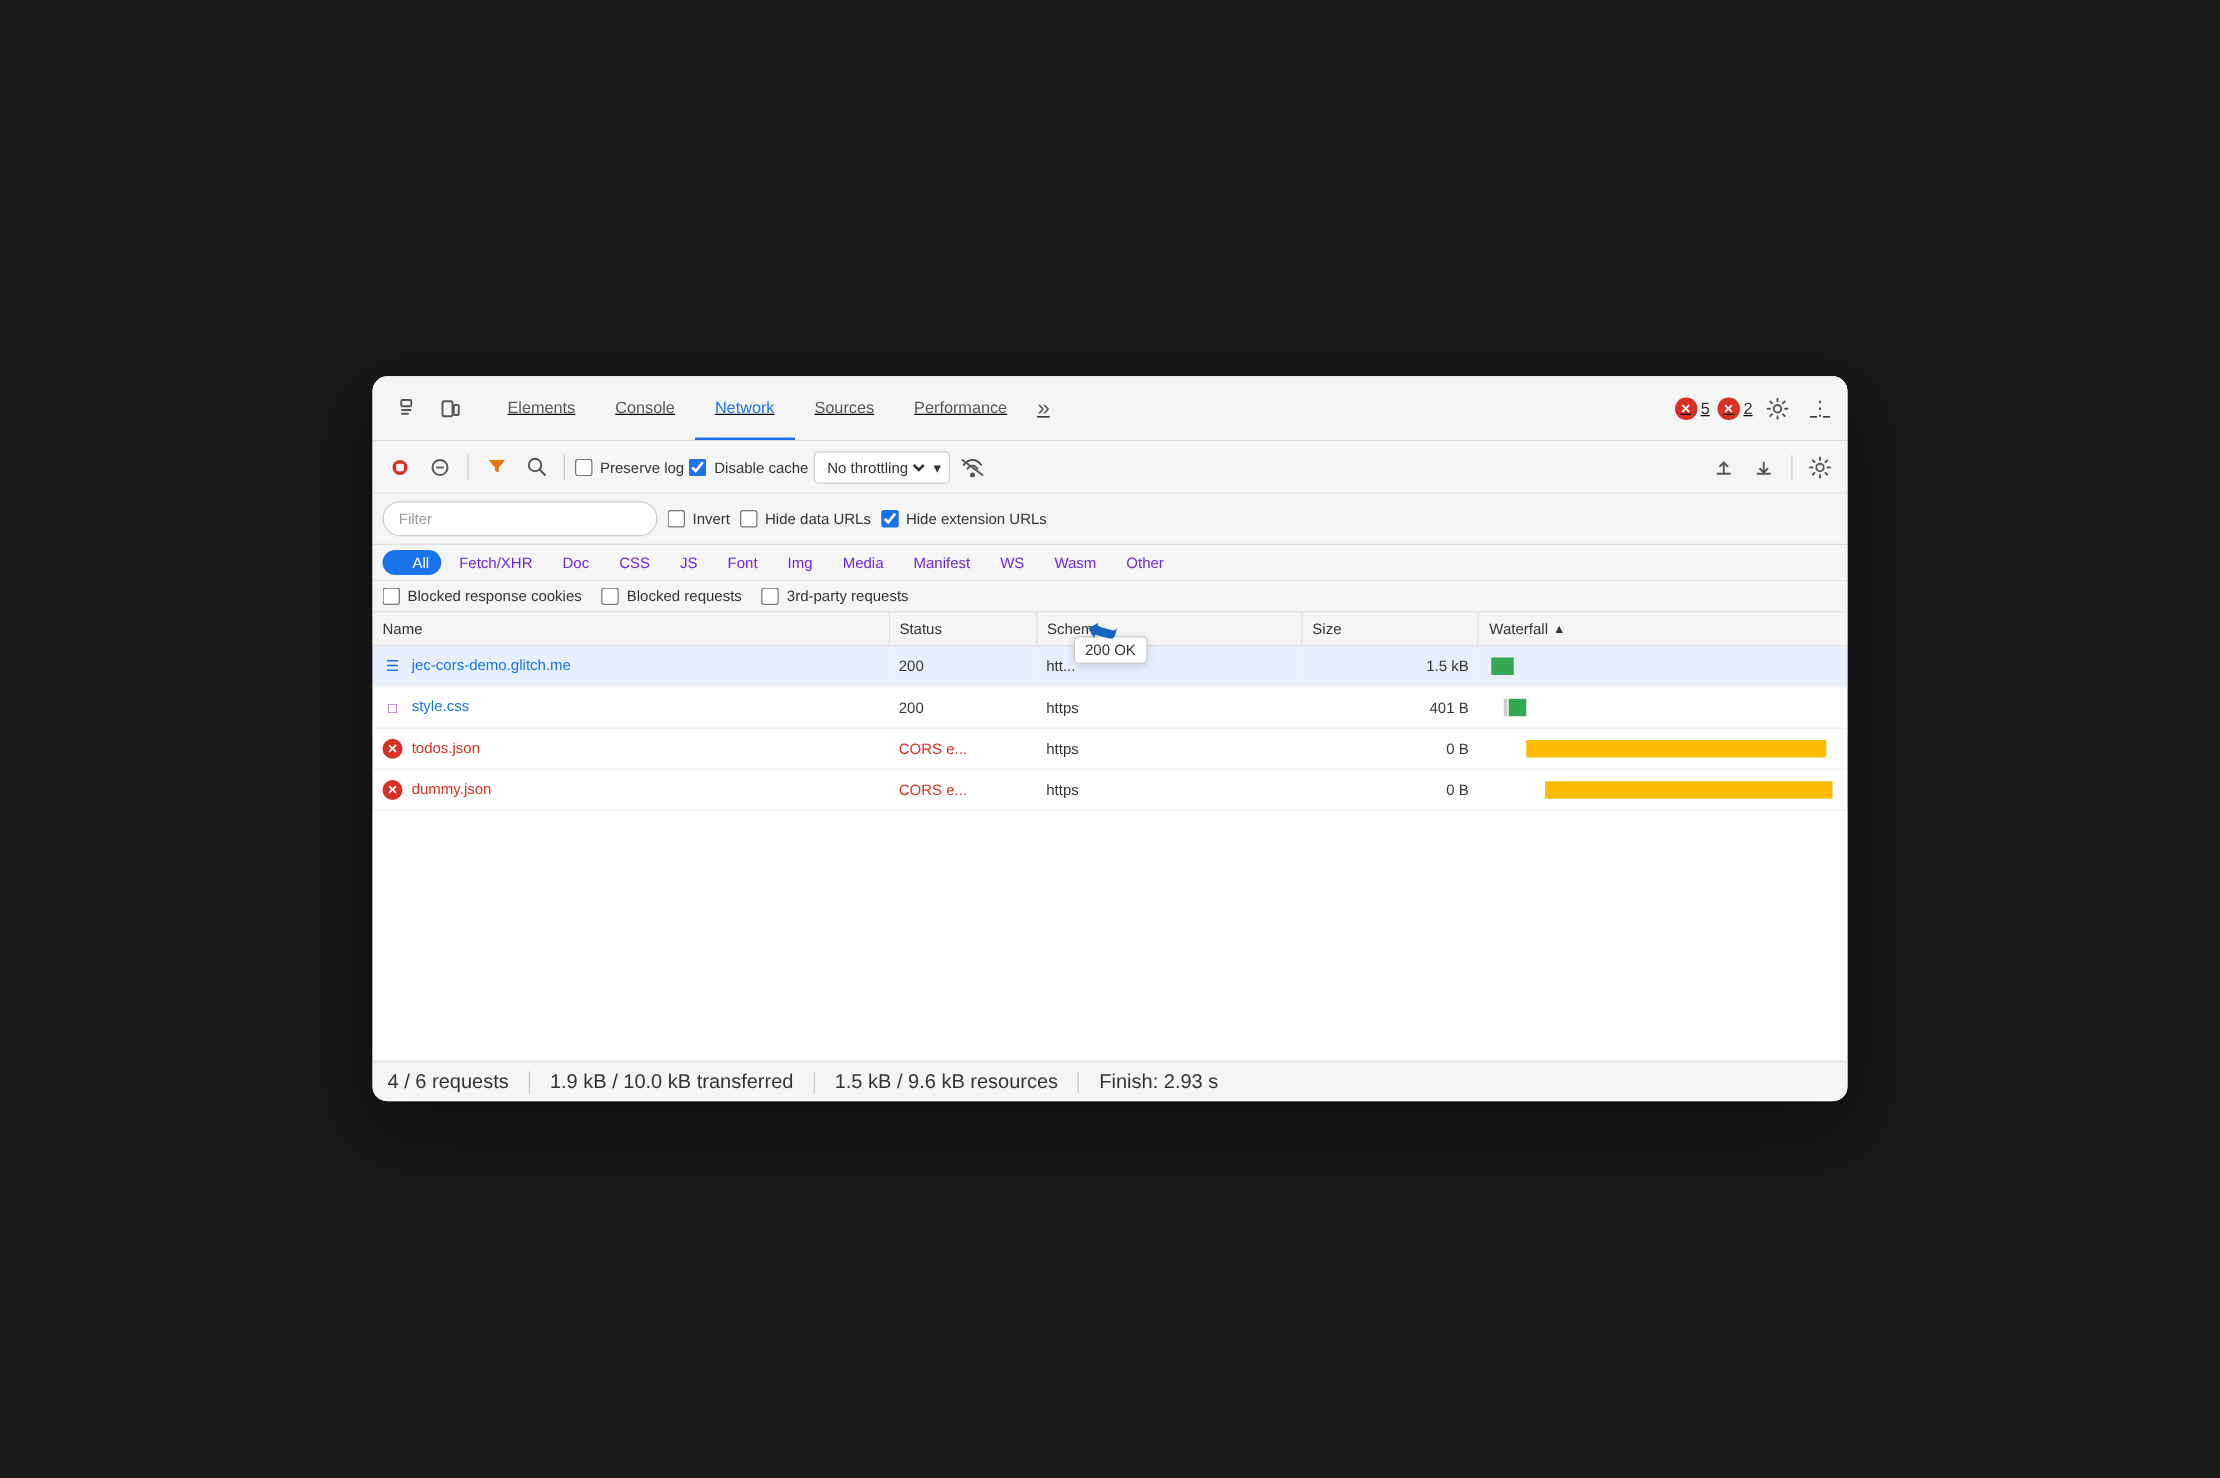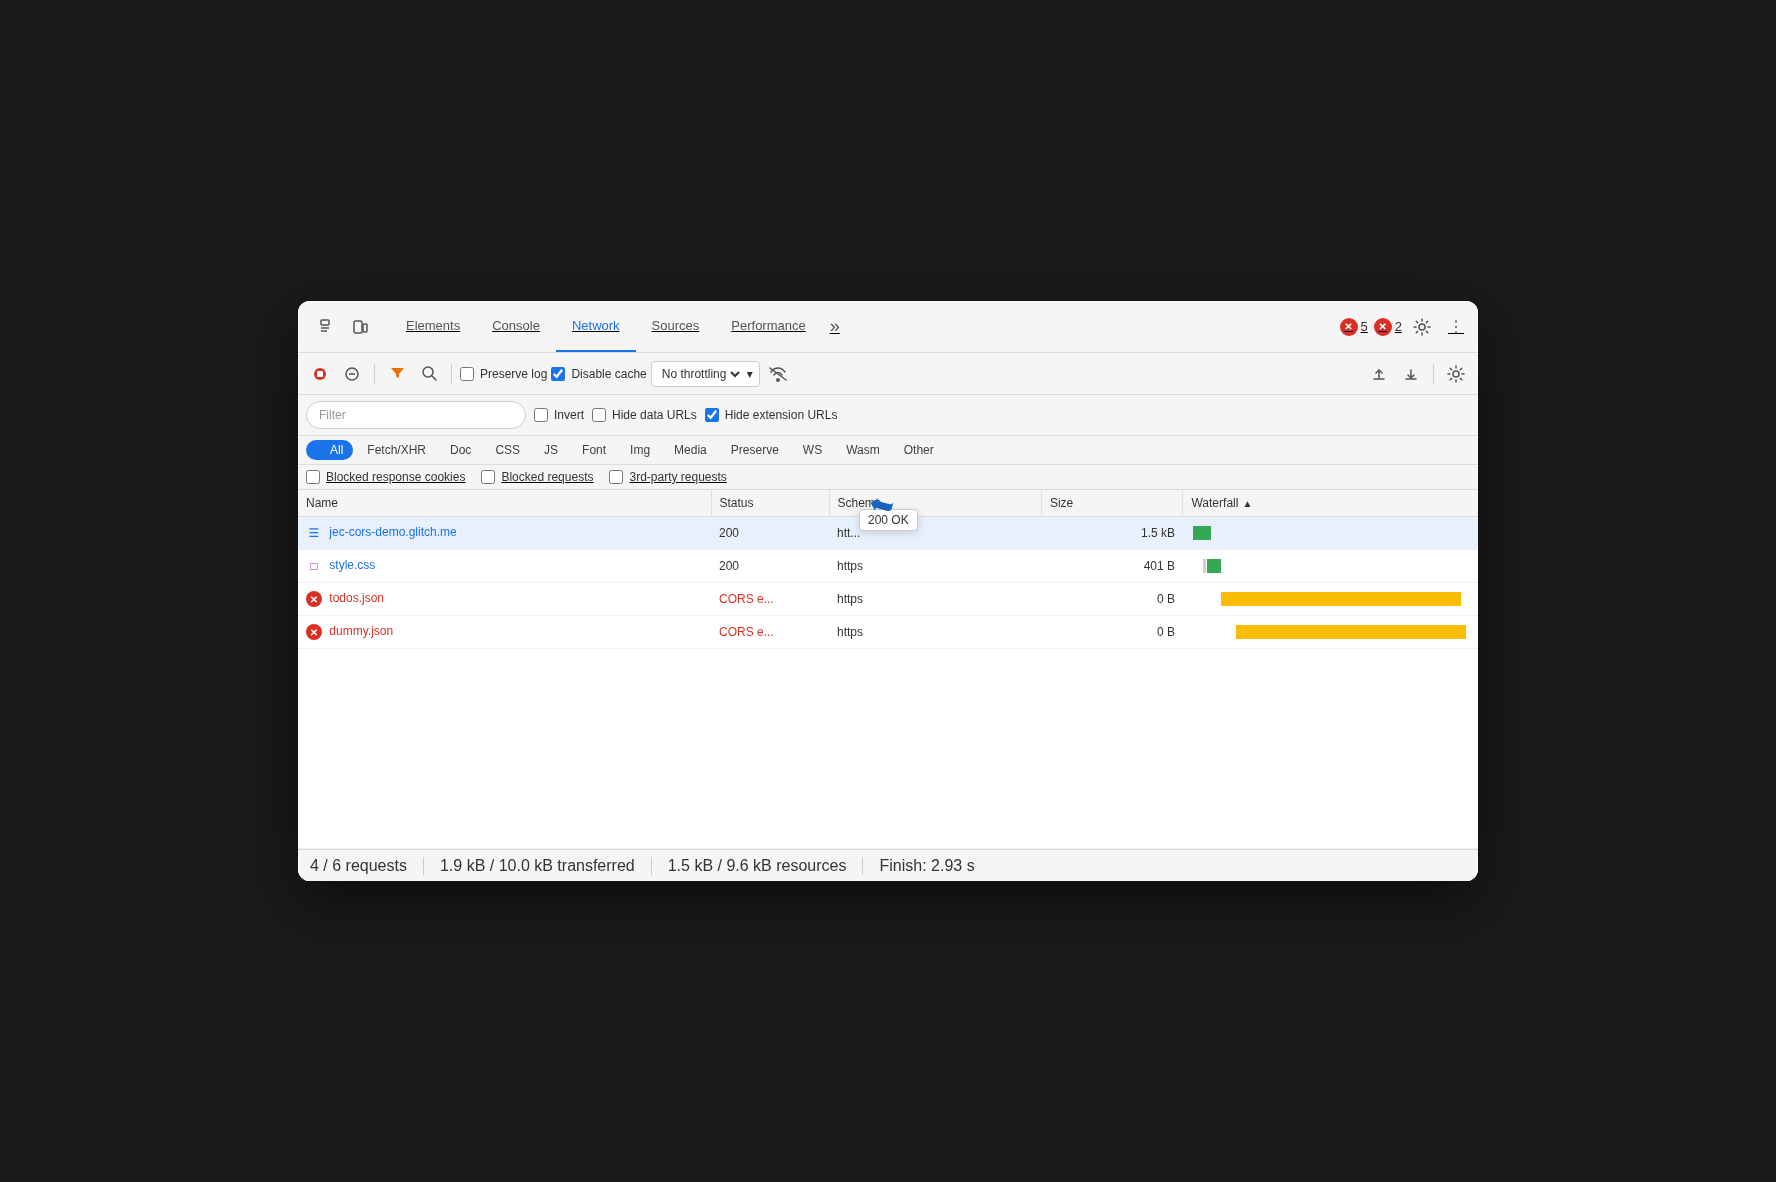--- a/index.html
+++ b/index.html
@@ -243,36 +243,35 @@
       padding: 4px 8px;
       gap: 4px;
     }
     .type-btn {
       padding: 3px 10px;
       border-radius: 12px;
       font-size: 12px;
       cursor: pointer;
       border: none;
       background: none;
-      color: #404040;
+      color: #6d28d9;
     }
     .type-btn.active {
       background: #1a73e8;
       color: white;
       padding-left: 24px;
     }
     
     .checks-bar {
       display: flex;
       align-items: center;
       background: #f5f5f5;
       border-bottom: 1px solid #ddd;
       padding: 5px 8px;
       gap: 16px;
-      text-decoration: underline;
     }
     
     .network-table {
       width: 100%;
       border-collapse: collapse;
       font-size: 12px;
     }
     .network-table thead {
       background: #f5f5f5;
       border-bottom: 1px solid #ddd;
@@ -546,21 +545,21 @@
 
     <div class="type-filters">
       <button class="type-btn active">All</button>
       <button class="type-btn">Fetch/XHR</button>
       <button class="type-btn">Doc</button>
       <button class="type-btn">CSS</button>
       <button class="type-btn">JS</button>
       <button class="type-btn">Font</button>
       <button class="type-btn">Img</button>
       <button class="type-btn">Media</button>
-      <button class="type-btn">Preserve</button>
+      <button class="type-btn">Manifest</button>
       <button class="type-btn">WS</button>
       <button class="type-btn">Wasm</button>
       <button class="type-btn">Other</button>
     </div>
 
     <div class="checks-bar">
       <label class="checkbox-label">
         <input type="checkbox" style="">
         <span>Blocked response cookies</span>
       </label>

